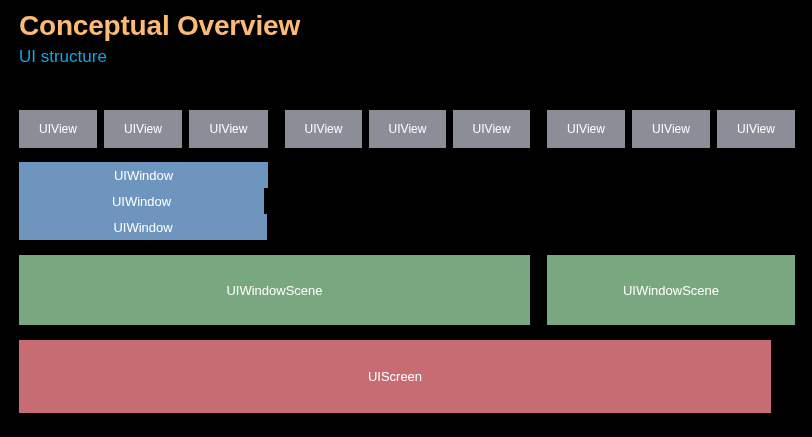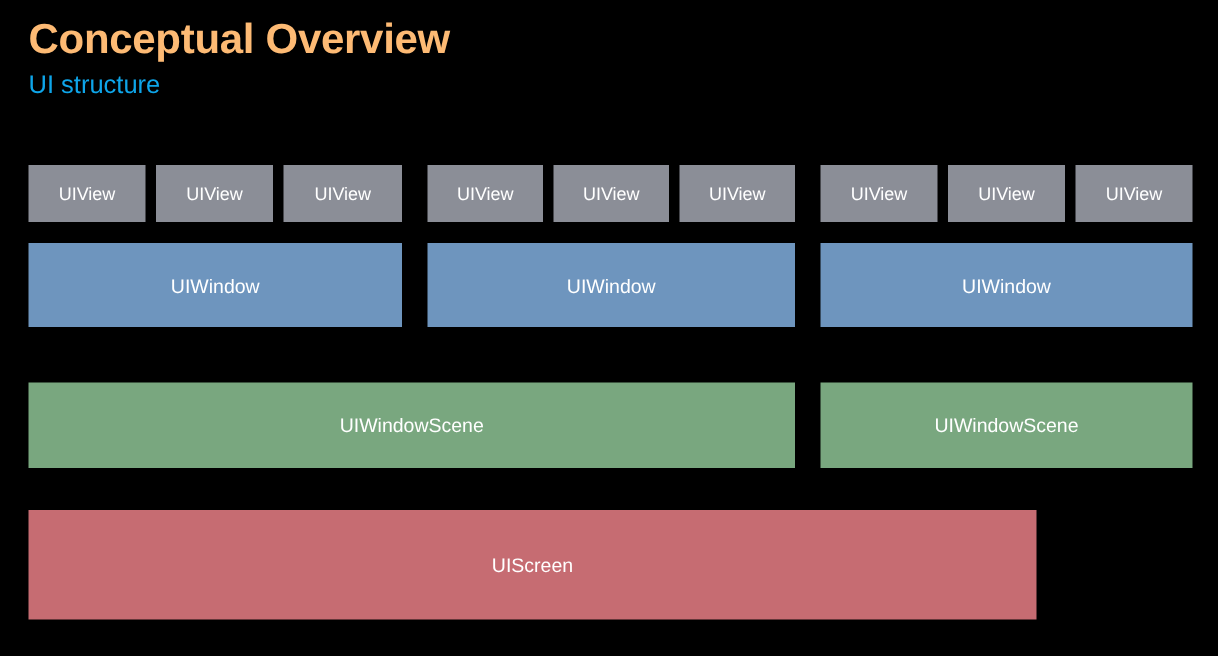--- a/index.html
+++ b/index.html
@@ -57,22 +57,22 @@
   }
 
   .row {
     position: absolute;
     left: 0;
     width: 100%;
     display: flex;
   }
 
   .row-views   { top: 0px;   height: 38px; }
-  .row-windows { top: 52px;  height: 56px; }
-  .row-scenes  { top: 145px; height: 57px; }
+  .row-windows { top: 52px;  height: 78px; flex-direction: column; }
+  .row-scenes  { top: 145px; height: 70px; }
   .row-screen  { top: 230px; height: 73px; }
 
   .group {
     display: flex;
     height: 100%;
   }
 
   .box {
     box-sizing: border-box;
     height: 100%;
@@ -153,17 +153,17 @@
       <div class="box box-window" style="width:248px">UIWindow</div>
     </div>
 
     <div class="row row-scenes">
       <div class="box box-scene" style="width:511px">UIWindowScene</div>
       <div class="gap-lg"></div>
       <div class="box box-scene" style="width:248px">UIWindowScene</div>
     </div>
 
     <div class="row row-screen">
-      <div class="box box-screen" style="width:672px">UIScreen</div>
+      <div class="box box-screen" style="width:752px">UIScreen</div>
     </div>
 
   </div>
 </div>
 
 </body></html>

